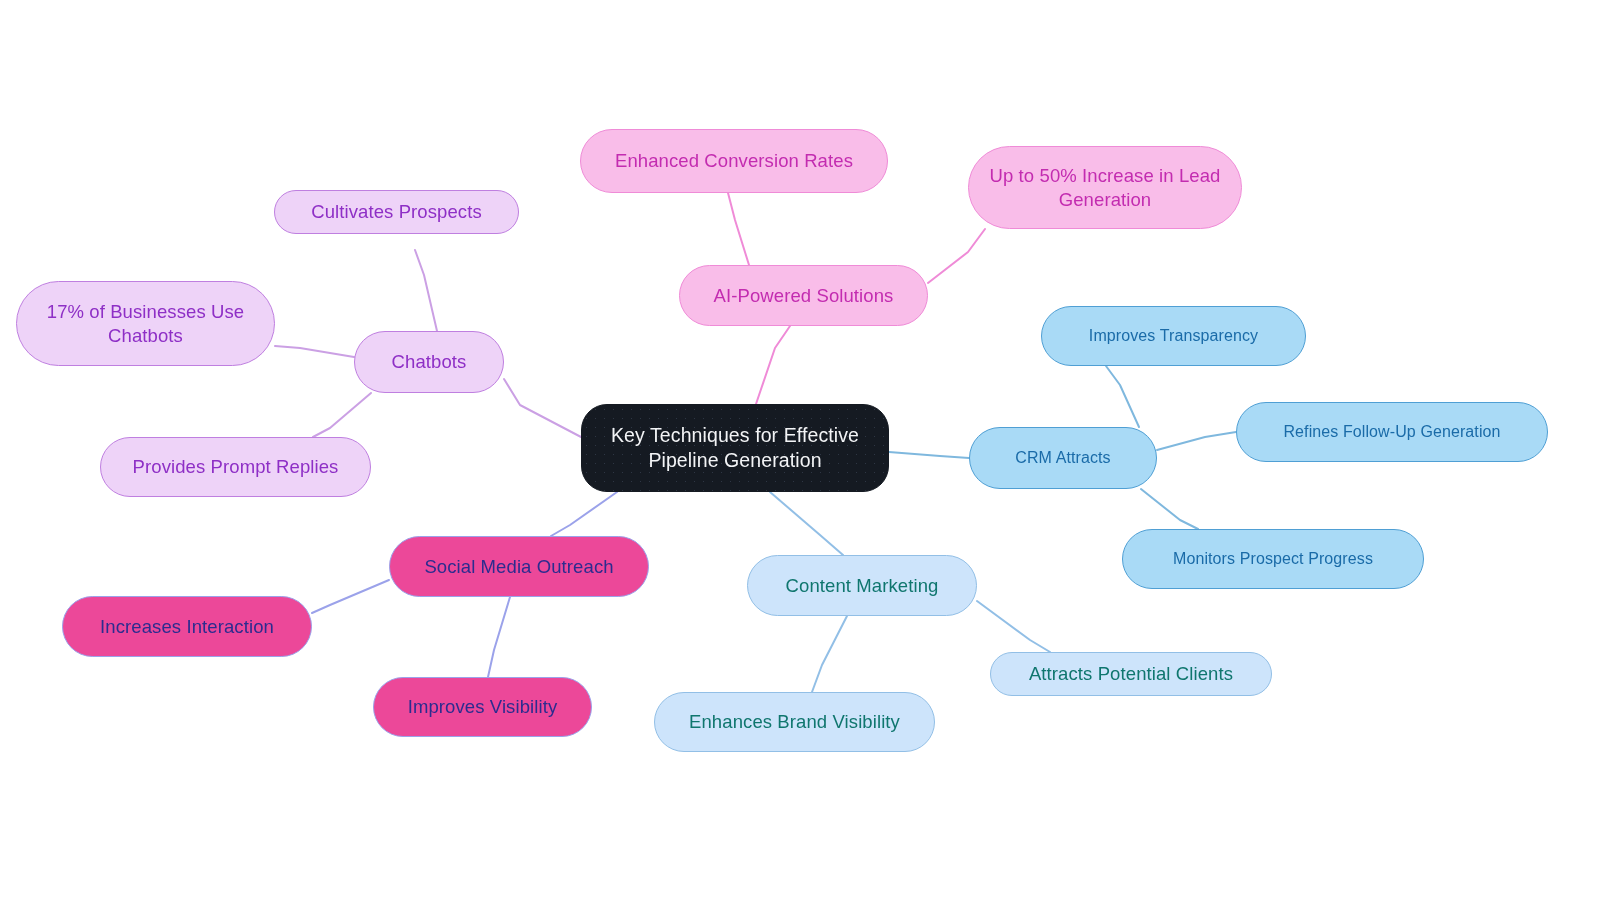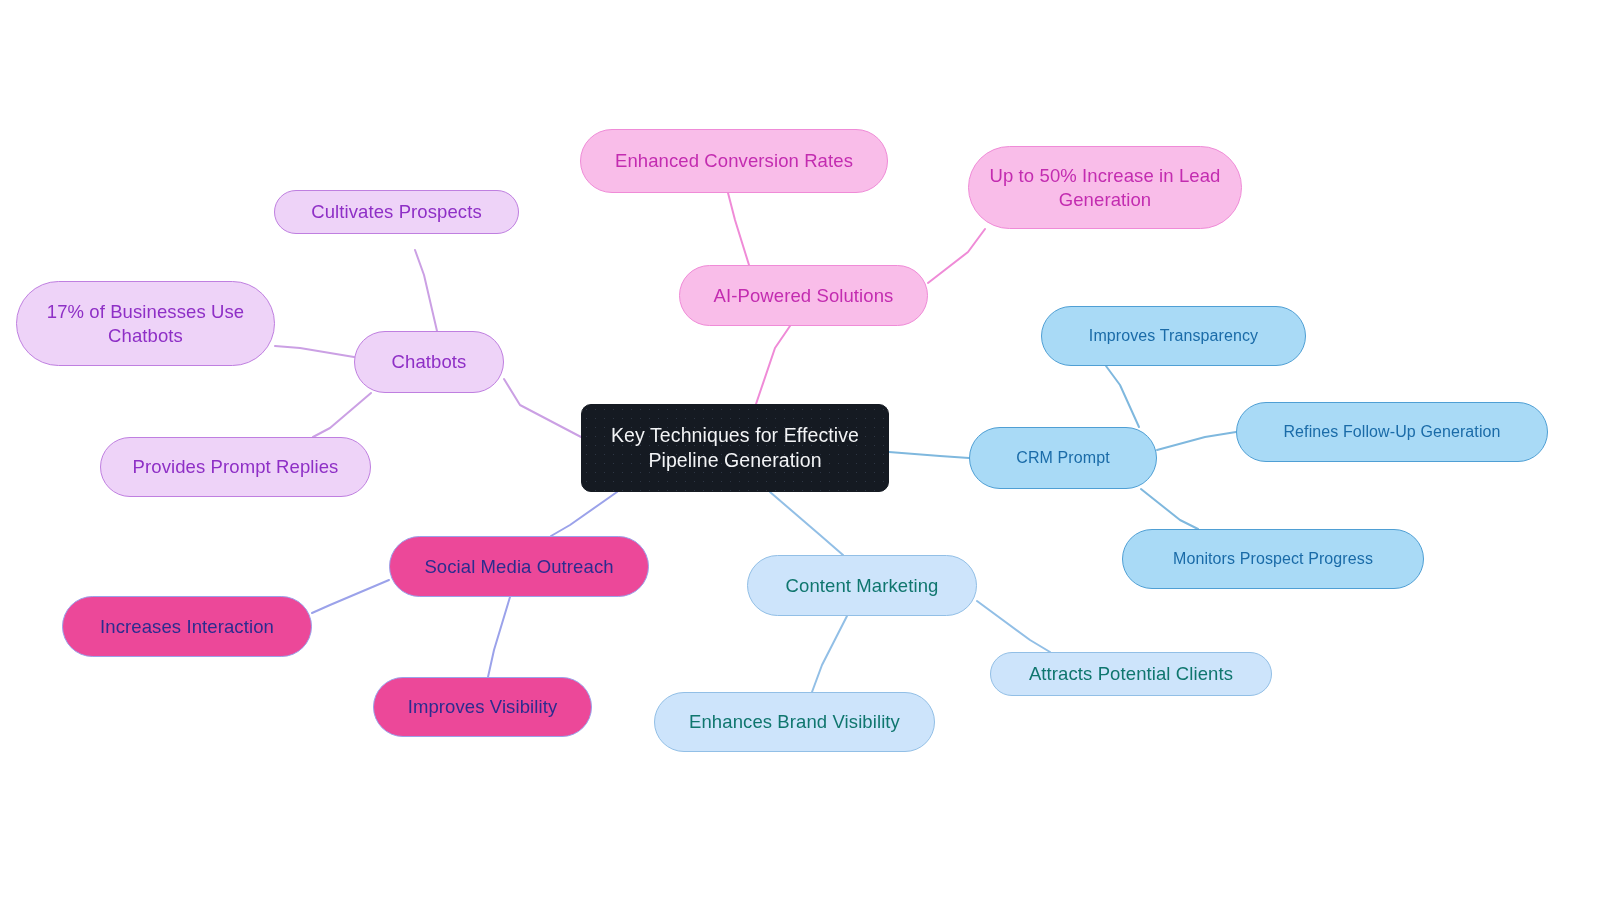--- a/index.html
+++ b/index.html
@@ -31,21 +31,21 @@
     justify-content: center;
     text-align: center;
     border-radius: 999px;
     border-style: solid;
     border-width: 1px;
     line-height: 1.28;
     white-space: pre-line;
     letter-spacing: 0.1px;
   }
   .node.root {
-    border-radius: 10px;
+    border-radius: 26px;
     background-color: #151a22;
     border-color: #151a22;
     color: #f3f4f6;
     font-size: 19.5px;
     background-image: radial-gradient(#2e3644 0.9px, transparent 0.9px);
     background-size: 9px 9px;
   }
   .node.pink {
     background-color: #f9bde9;
     border-color: #ef8bd7;
@@ -105,21 +105,21 @@
 Pipeline Generation</div>
       <div class="node pink" style="left: 679px; top: 265px; width: 249px; height: 61px;">AI-Powered Solutions</div>
       <div class="node pink" style="left: 580px; top: 129px; width: 308px; height: 64px;">Enhanced Conversion Rates</div>
       <div class="node pink" style="left: 968px; top: 146px; width: 274px; height: 83px;">Up to 50% Increase in Lead
 Generation</div>
       <div class="node purple" style="left: 354px; top: 331px; width: 150px; height: 62px;">Chatbots</div>
       <div class="node purple" style="left: 274px; top: 190px; width: 245px; height: 44px;">Cultivates Prospects</div>
       <div class="node purple" style="left: 16px; top: 281px; width: 259px; height: 85px;">17% of Businesses Use
 Chatbots</div>
       <div class="node purple" style="left: 100px; top: 437px; width: 271px; height: 60px;">Provides Prompt Replies</div>
-      <div class="node blue-deep" style="left: 969px; top: 427px; width: 188px; height: 62px;">CRM Prompt</div>
+      <div class="node blue-deep" style="left: 969px; top: 427px; width: 188px; height: 62px;">CRM Attracts</div>
       <div class="node blue-deep" style="left: 1041px; top: 306px; width: 265px; height: 60px;">Improves Transparency</div>
       <div class="node blue-deep" style="left: 1236px; top: 402px; width: 312px; height: 60px;">Refines Follow-Up Generation</div>
       <div class="node blue-deep" style="left: 1122px; top: 529px; width: 302px; height: 60px;">Monitors Prospect Progress</div>
       <div class="node blue-light" style="left: 747px; top: 555px; width: 230px; height: 61px;">Content Marketing</div>
       <div class="node blue-light" style="left: 990px; top: 652px; width: 282px; height: 44px;">Attracts Potential Clients</div>
       <div class="node blue-light" style="left: 654px; top: 692px; width: 281px; height: 60px;">Enhances Brand Visibility</div>
       <div class="node periwinkle" style="left: 389px; top: 536px; width: 260px; height: 61px;">Social Media Outreach</div>
       <div class="node periwinkle" style="left: 62px; top: 596px; width: 250px; height: 61px;">Increases Interaction</div>
       <div class="node periwinkle" style="left: 373px; top: 677px; width: 219px; height: 60px;">Improves Visibility</div>
     </div>

